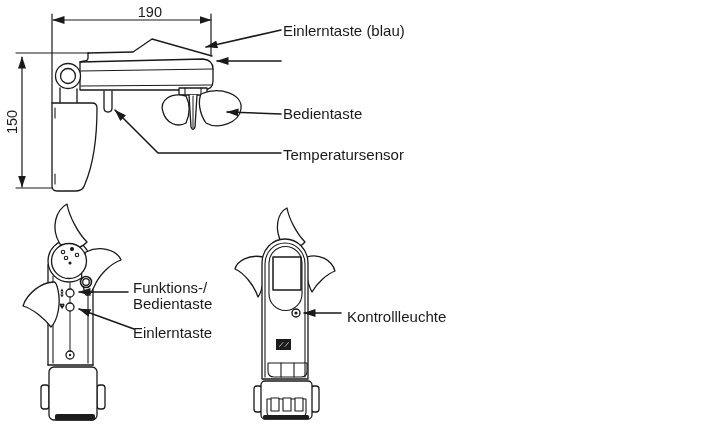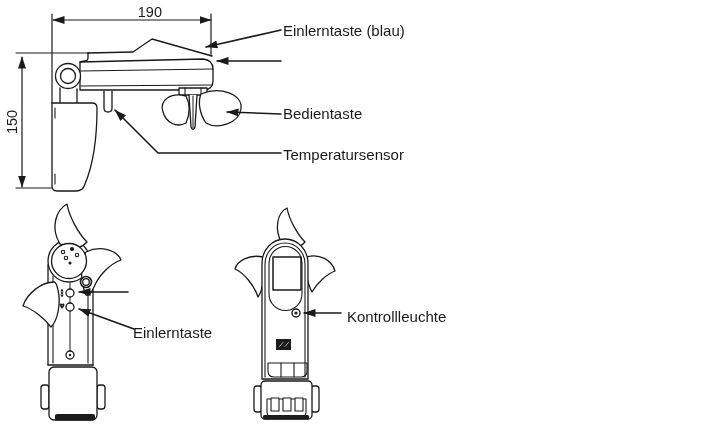--- a/index.html
+++ b/index.html
@@ -191,16 +191,20 @@
     </g>
   </svg>
 
   <div class="dim dim-190">190</div>
   <div class="dim dim-150">150</div>
 
   <div class="callout" style="left:283px;top:23px">Einlerntaste (blau)</div>
   <div class="callout" style="left:283px;top:106px">Bedientaste</div>
   <div class="callout" style="left:283px;top:147px">Temperatursensor</div>
 
+  <div class="callout two-line" style="left:133px;top:280px">
+    <div>Funktions-/</div>
+    <div>Bedientaste</div>
+  </div>
   <div class="callout" style="left:347px;top:309px">Kontrollleuchte</div>
   <div class="callout" style="left:133px;top:325px">Einlerntaste</div>
 
 </div>
 
 </body></html>

